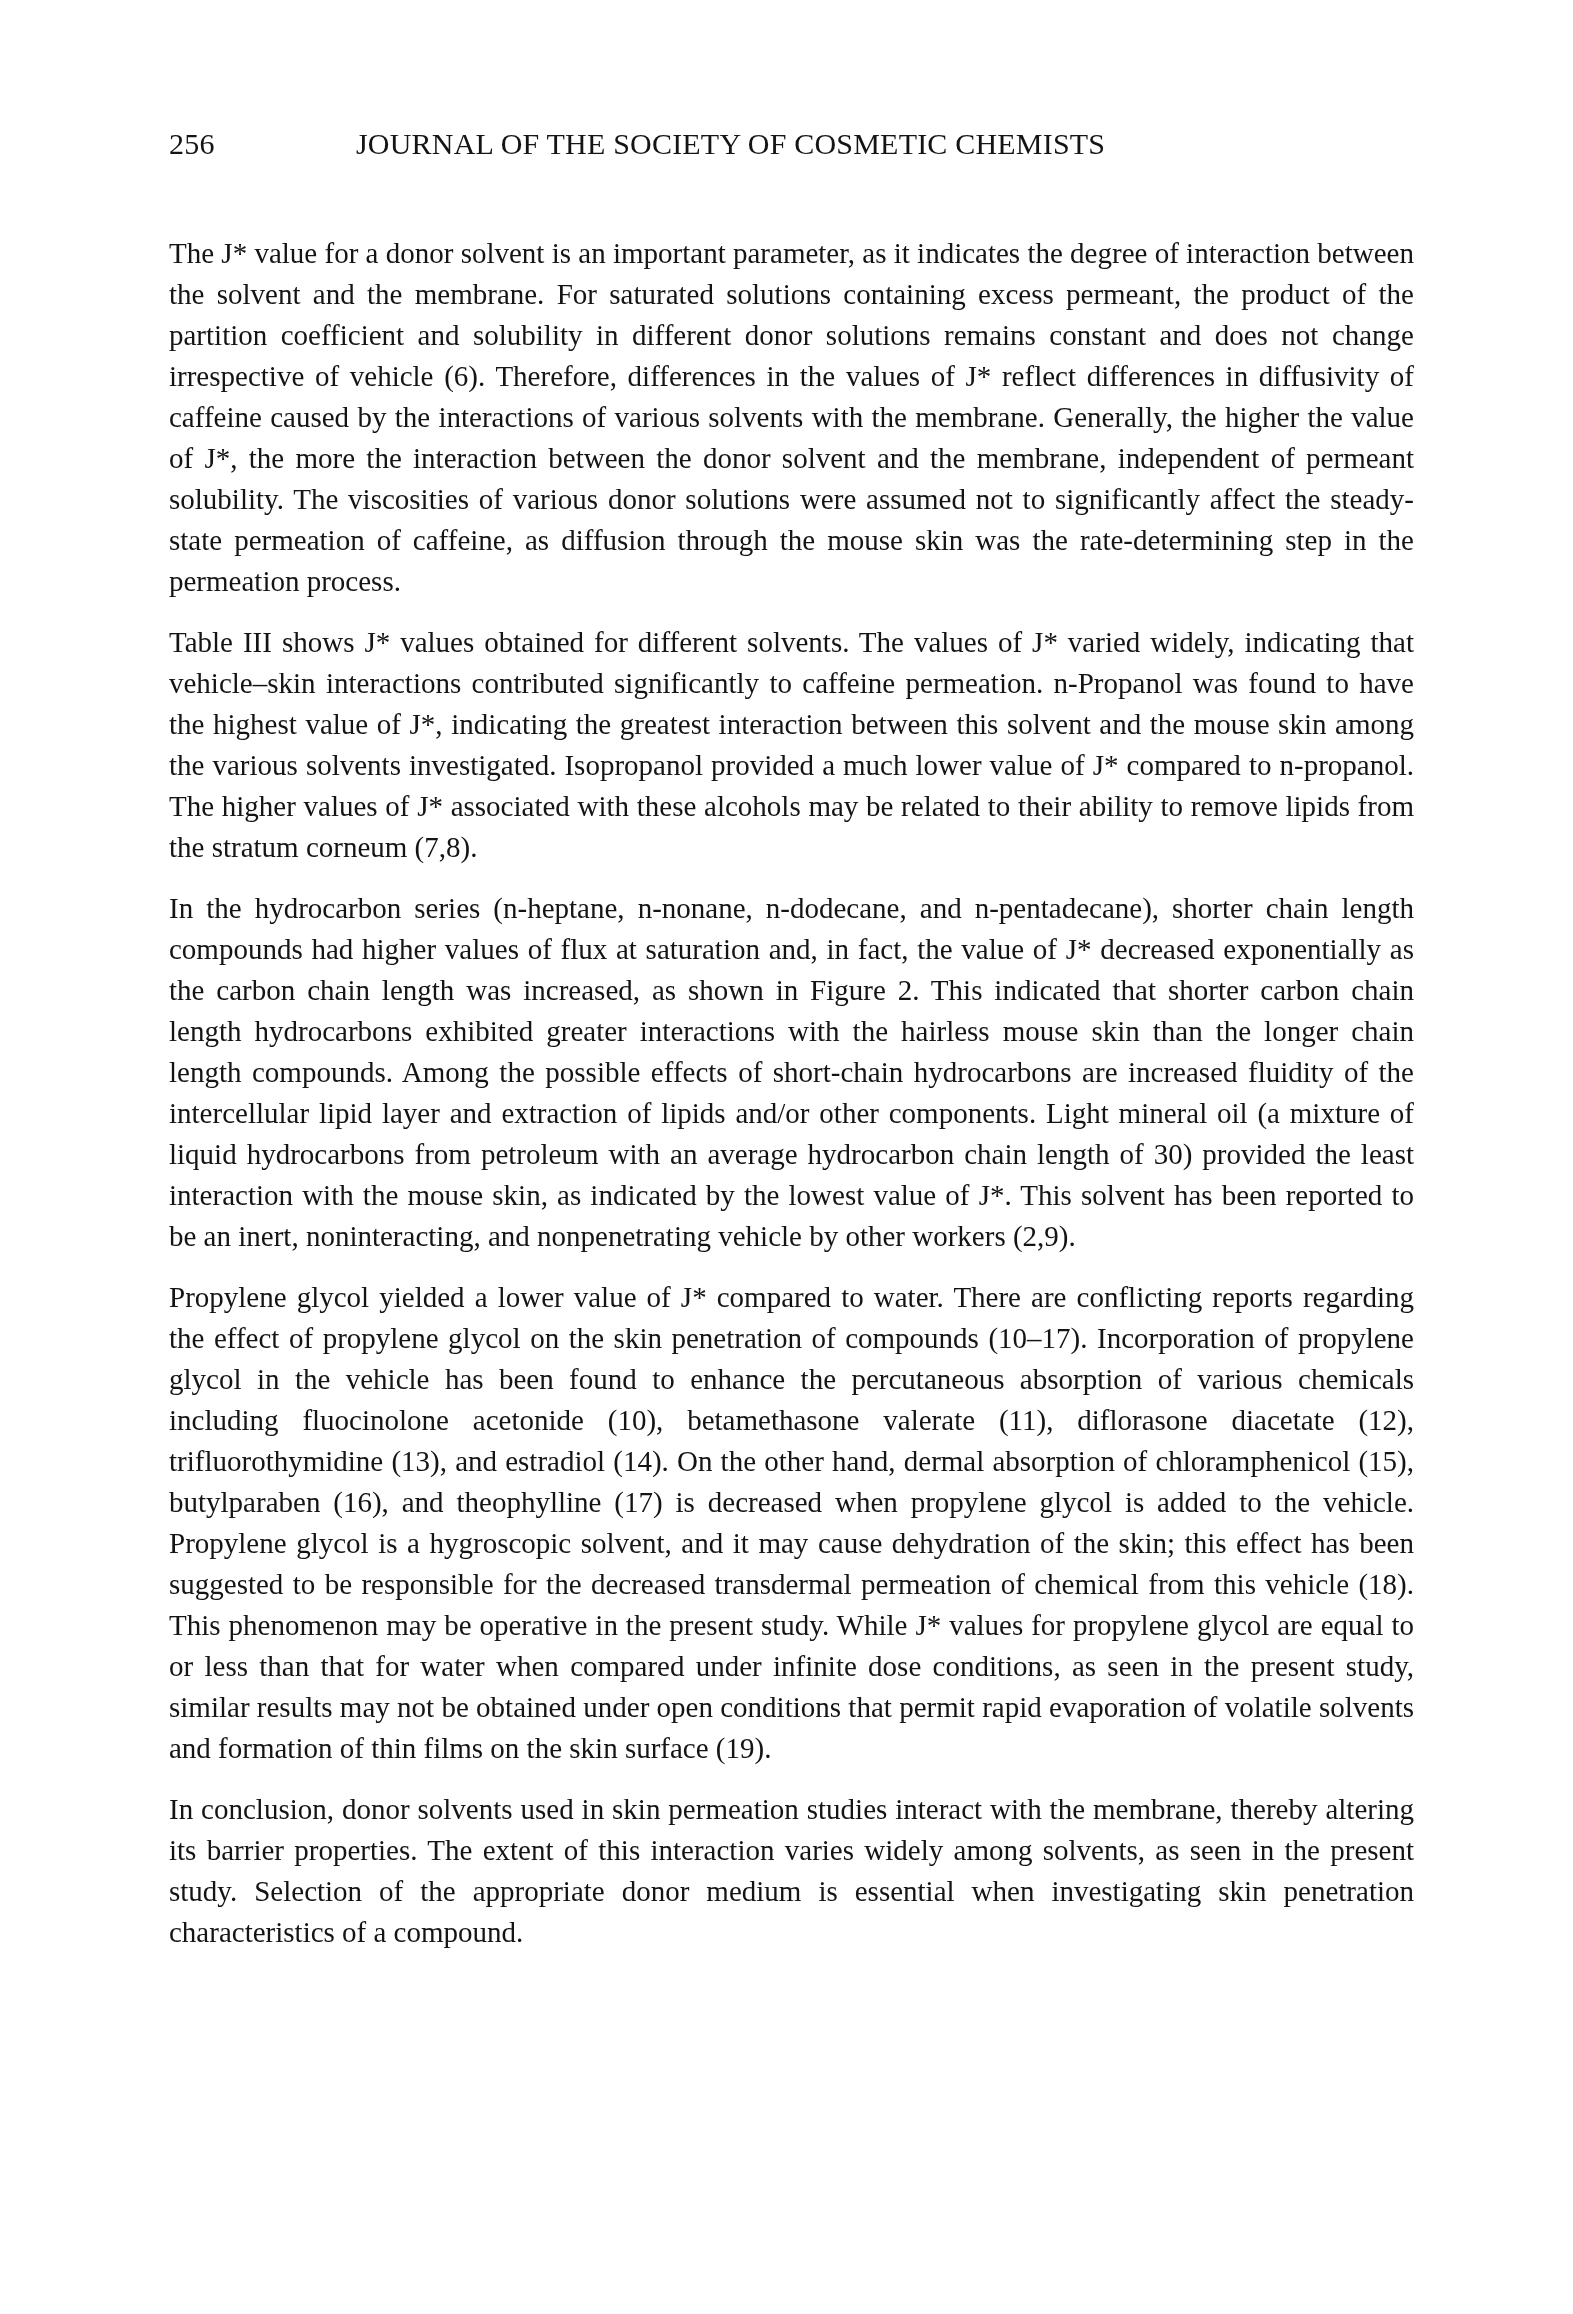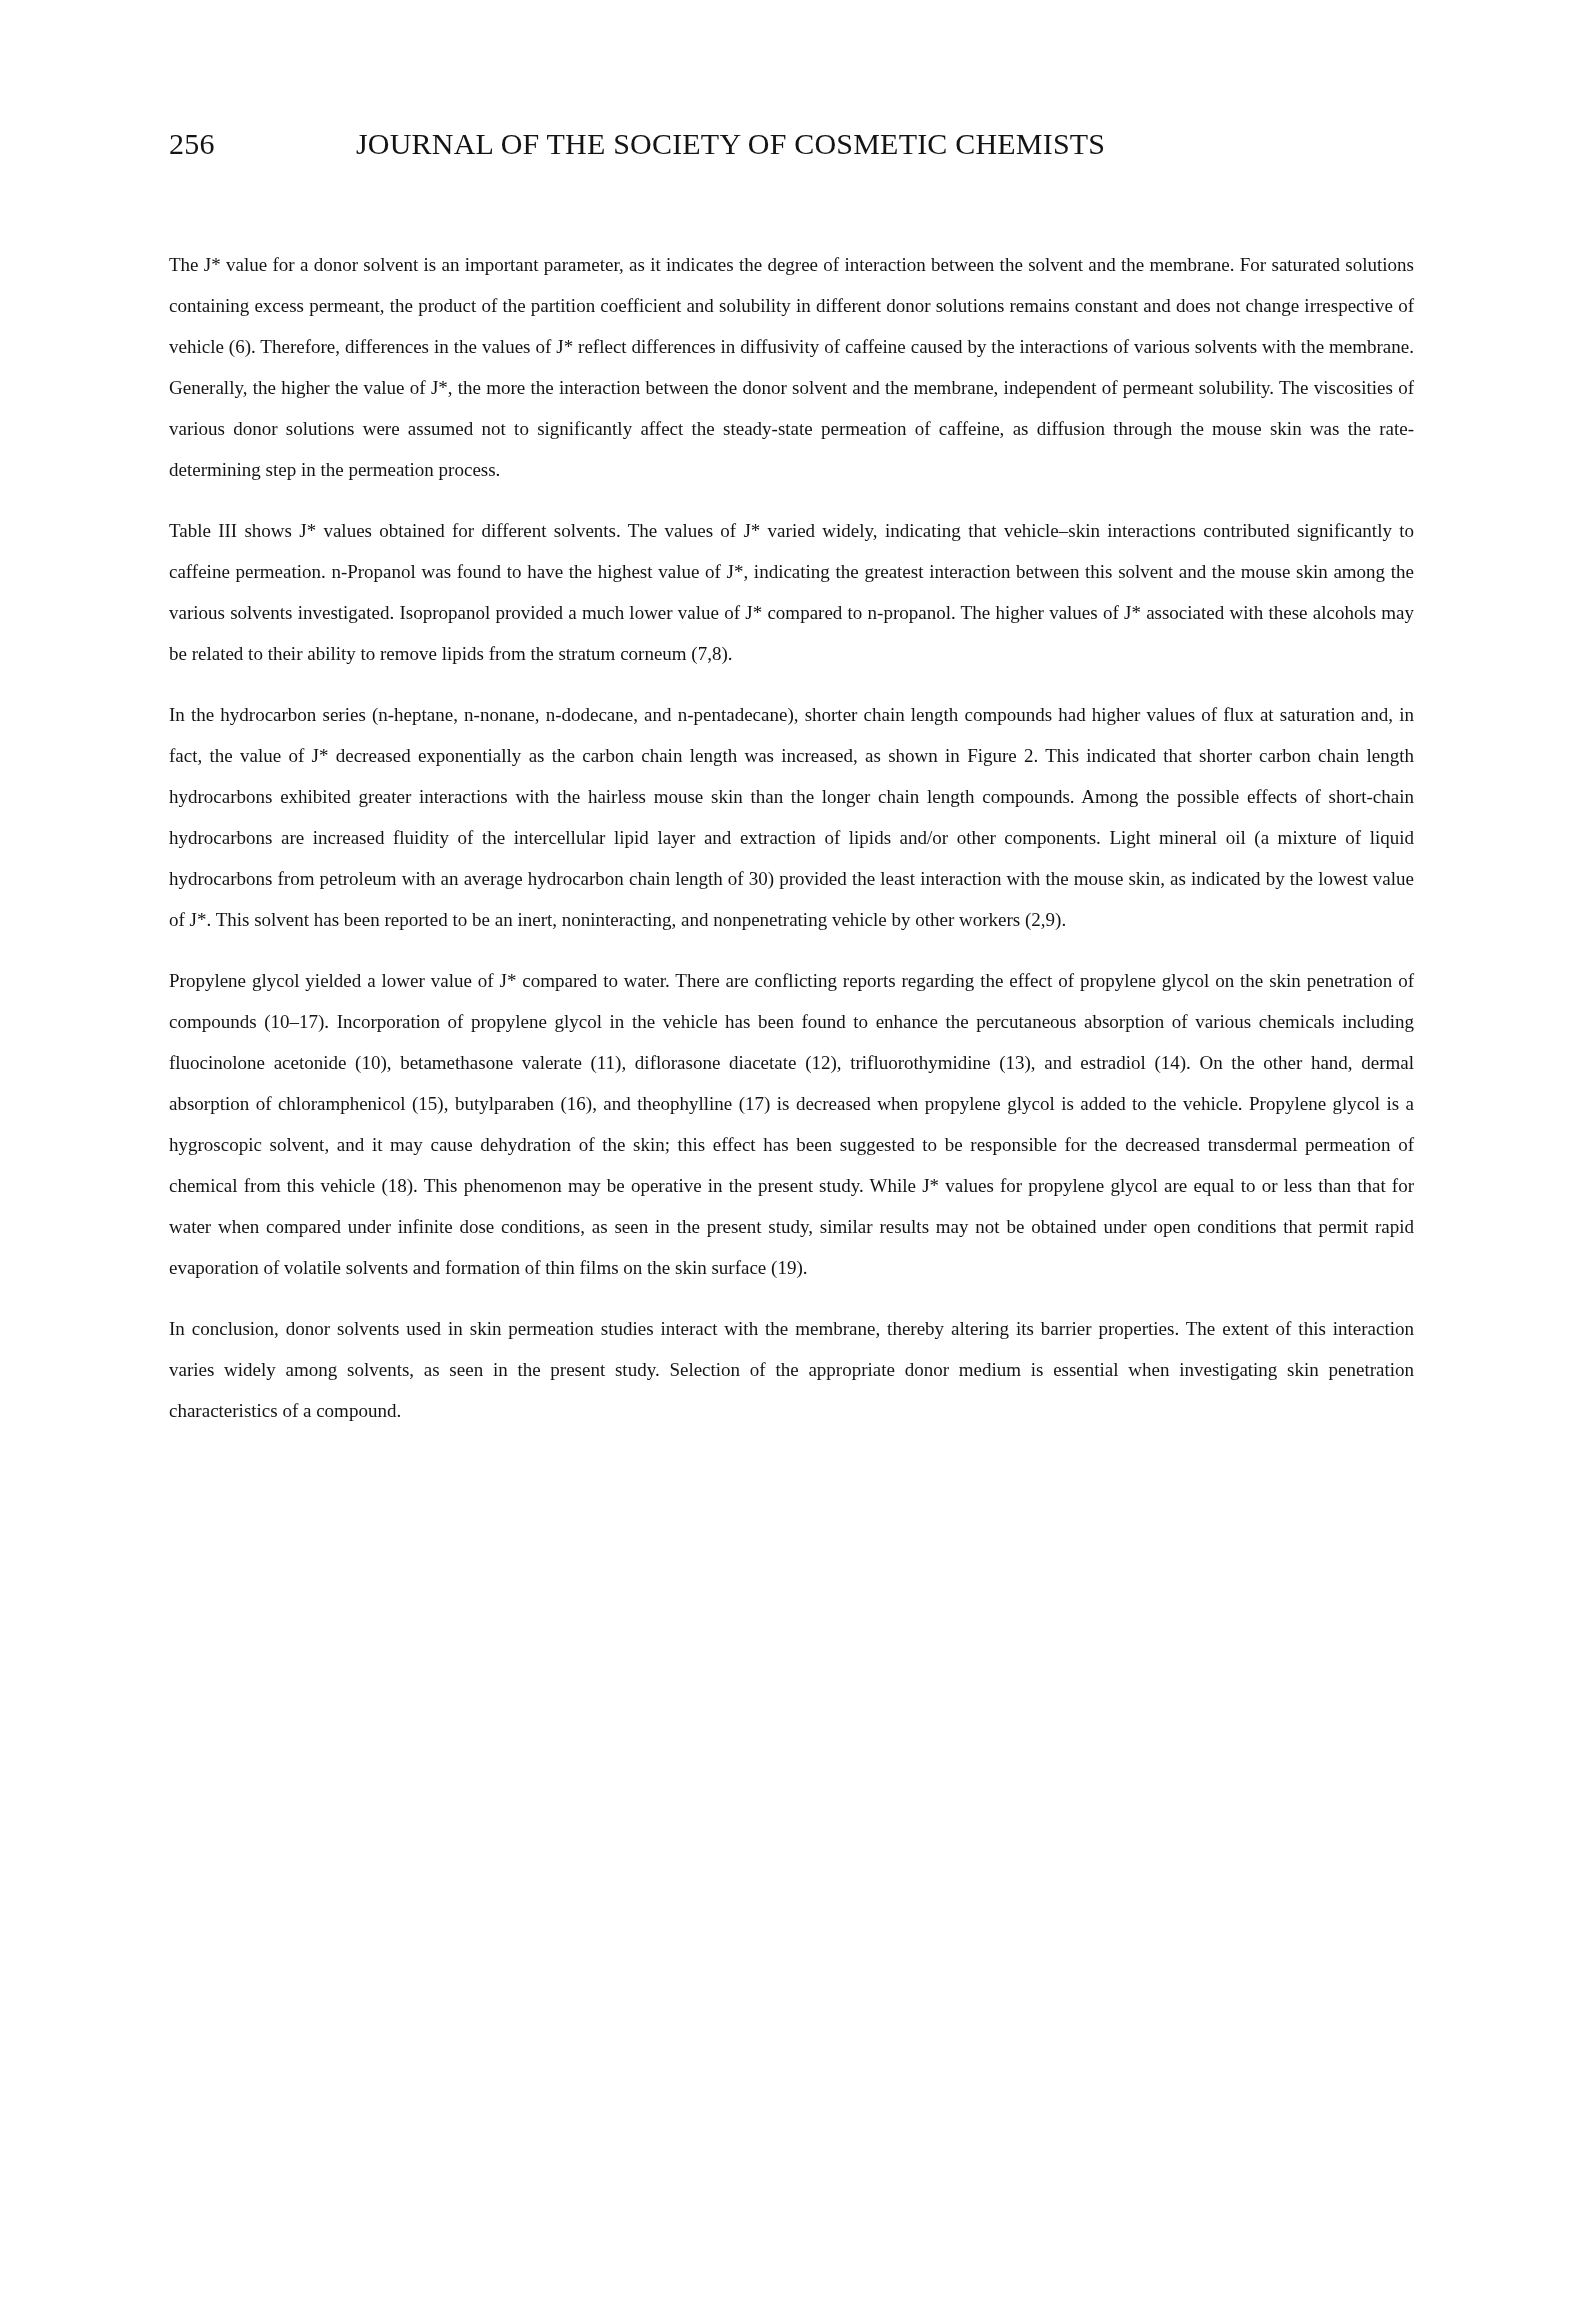--- a/index.html
+++ b/index.html
@@ -42,22 +42,22 @@
       left: 187px;
       top: 0;
     }
     .body-text {
       position: absolute;
       top: 233px;
       left: 0;
       width: 1245px;
     }
     .para {
-      margin: 11px 0 20px 0;
-      font-size: 19px;
+      margin: 0 0 20px 0;
+      font-size: 29px;
       line-height: 41px;
       text-align: justify;
       hyphens: manual;
     }
   </style>
 </head>
 <body>
 
 <div class="page">
 

